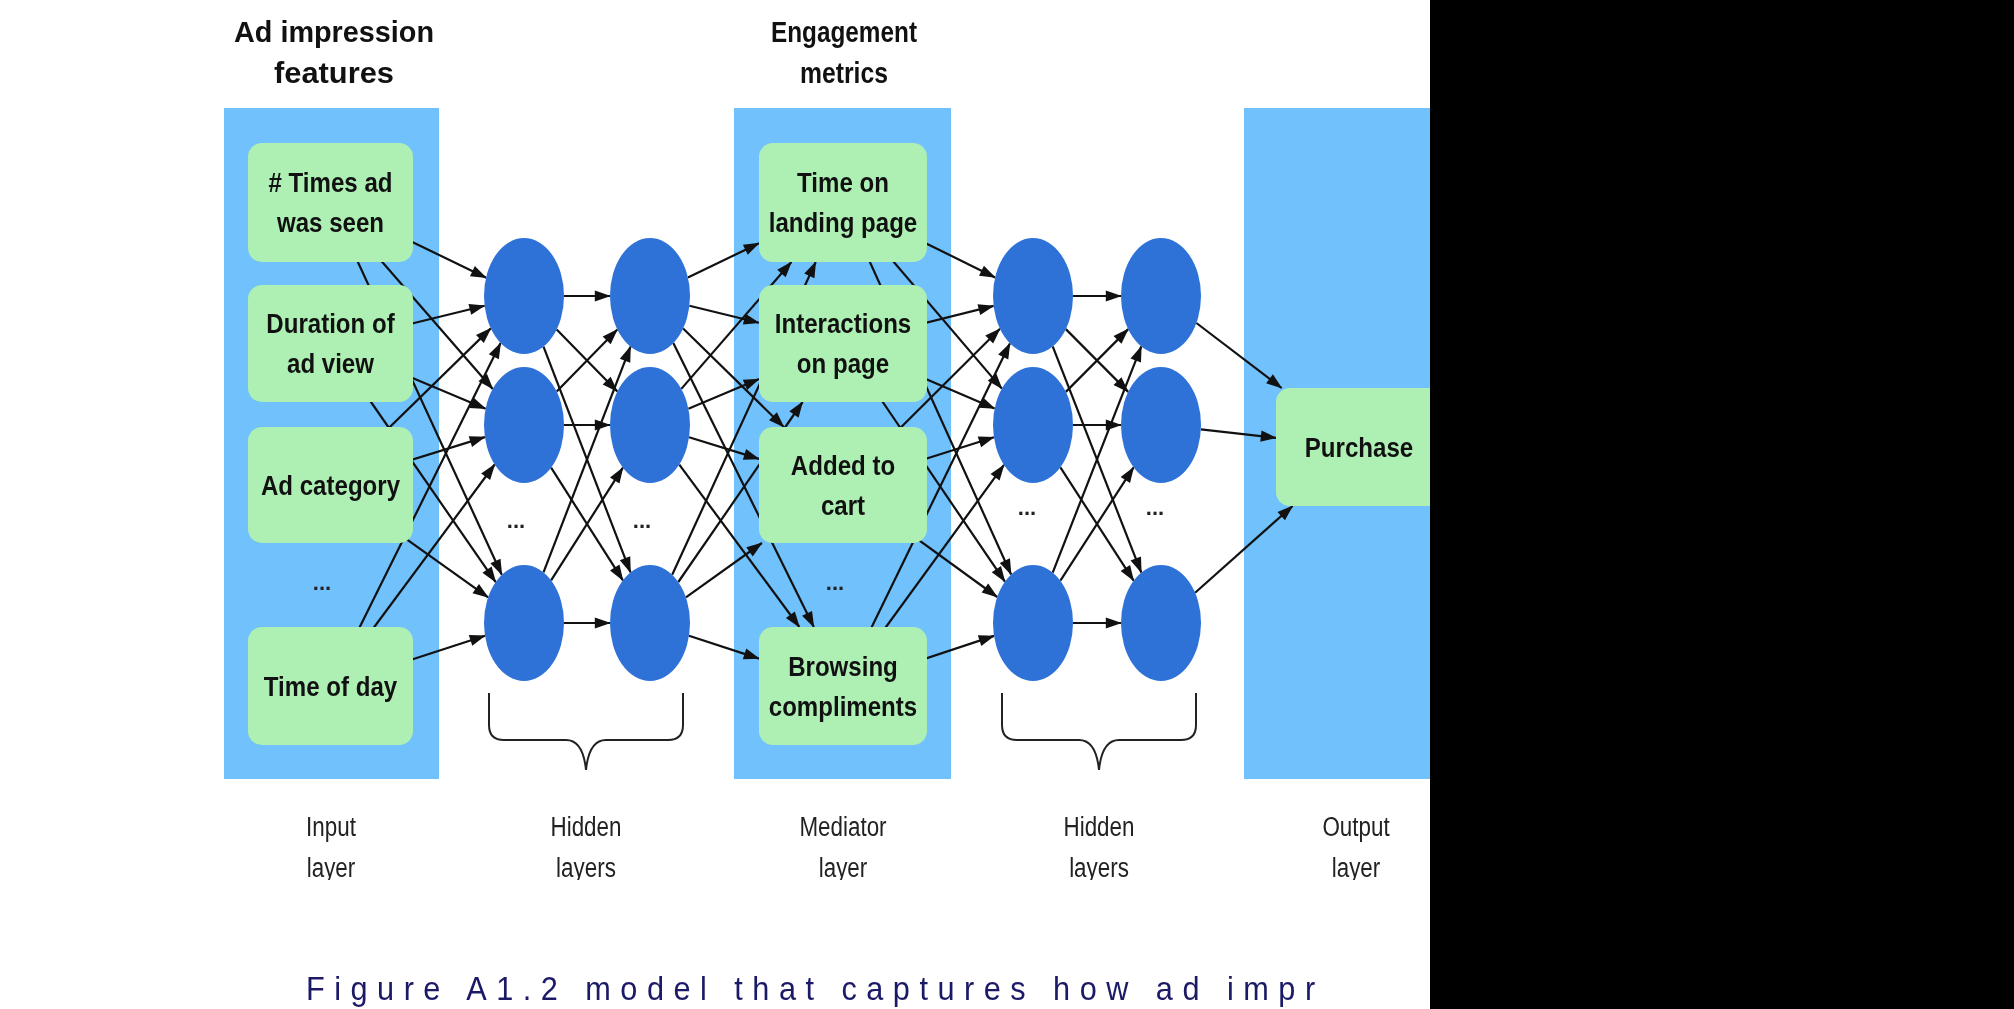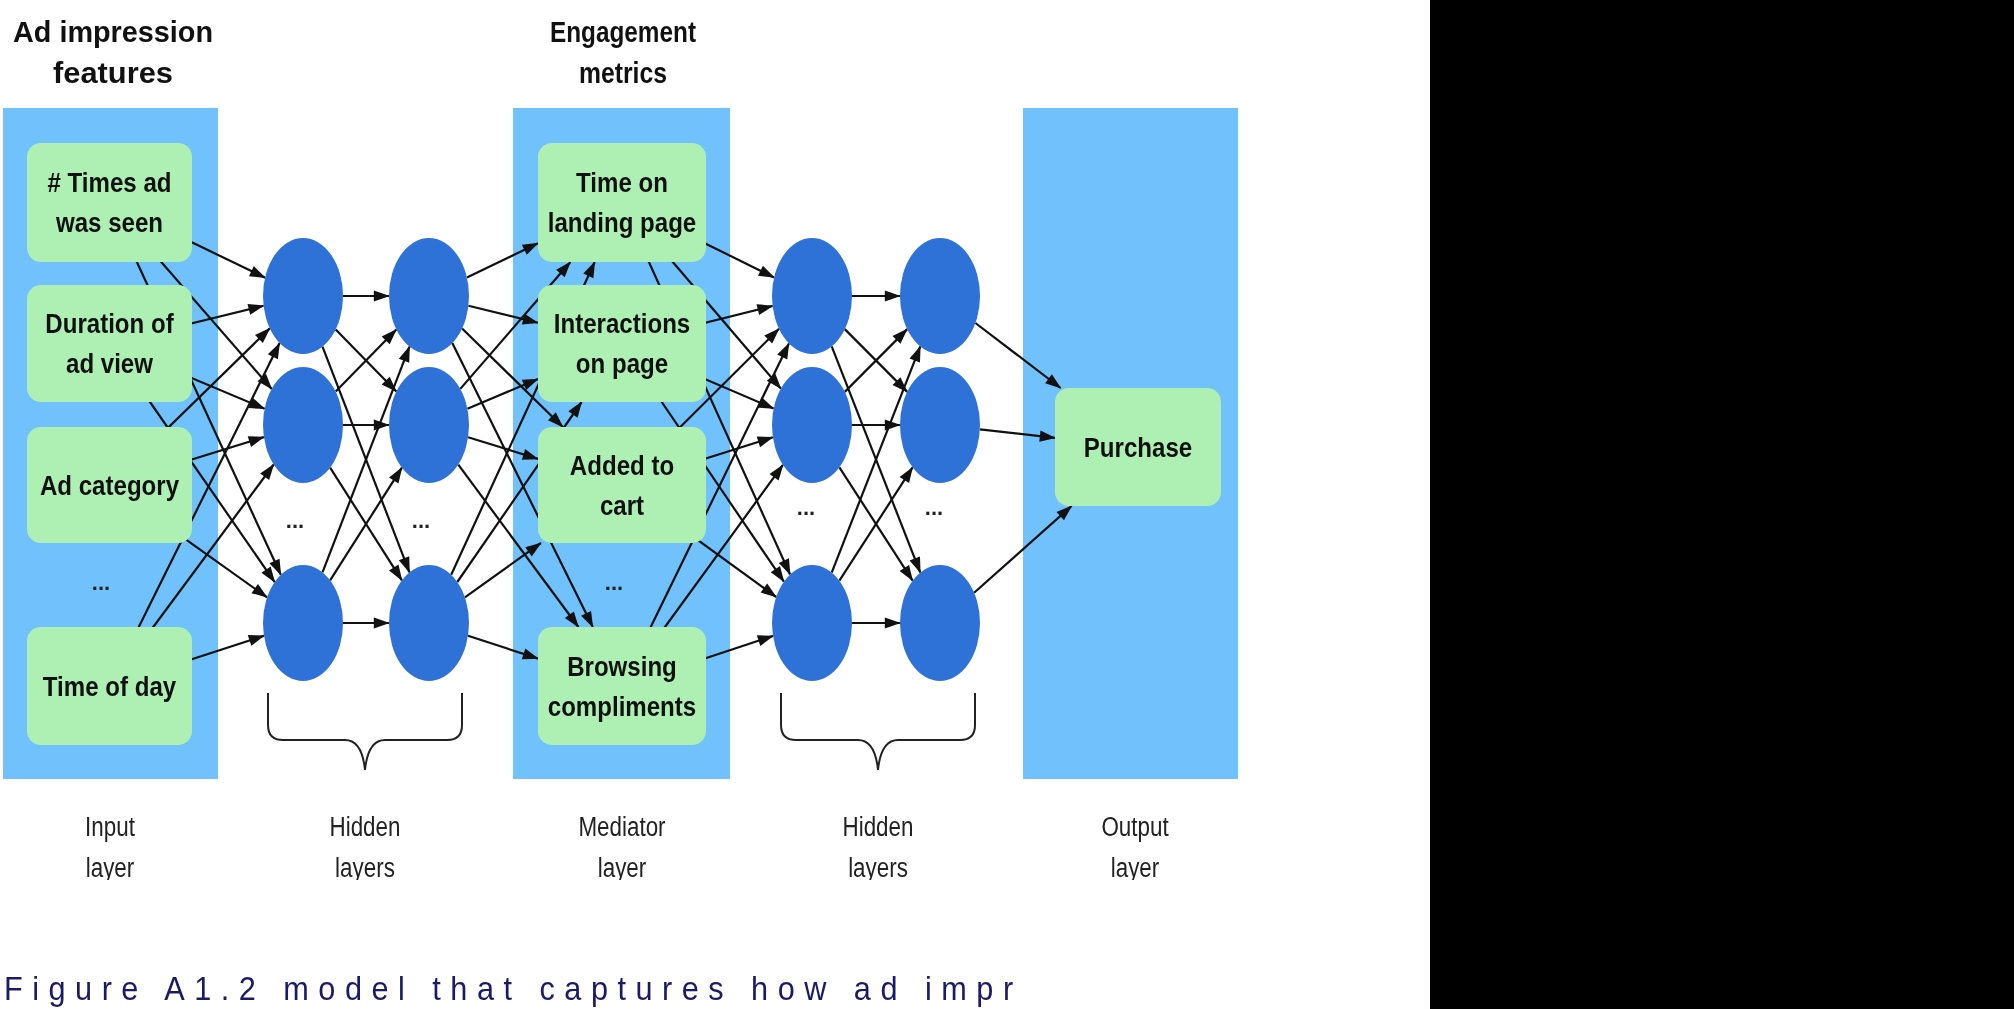--- a/index.html
+++ b/index.html
@@ -1,21 +1,21 @@
 <!DOCTYPE html>
 <html><head>
 <meta charset="utf-8">
 <style>
   html, body { margin: 0; padding: 0; }
   body {
     width: 2014px; height: 1009px; position: relative; overflow: hidden;
     background: #ffffff;
     font-family: "Liberation Sans", sans-serif;
   }
-  #stage { position: absolute; left: 0; top: 0; width: 1651px; height: 1009px; }
+  #stage { position: absolute; left: 0; top: 0; width: 1651px; height: 1009px; text-align: right; }
   #black-panel { position: absolute; left: 1430px; top: 0; width: 584px; height: 1009px; background: #000; }
   svg text { font-family: "Liberation Sans", sans-serif; }
   .col-title { font-weight: bold; font-size: 29px; fill: #111; }
   .box-text { font-weight: bold; font-size: 28px; fill: #111; }
   .layer-label { font-size: 28px; fill: #222; }
   .dots { font-weight: bold; font-size: 22px; fill: #222; }
   #caption {
     position: absolute; left: 4px; top: 888px; width: 1420px;
     color: #1c1a66; font-family: "Liberation Sans", sans-serif;
     font-size: 33px; line-height: 40.5px; letter-spacing: 10.2px;

